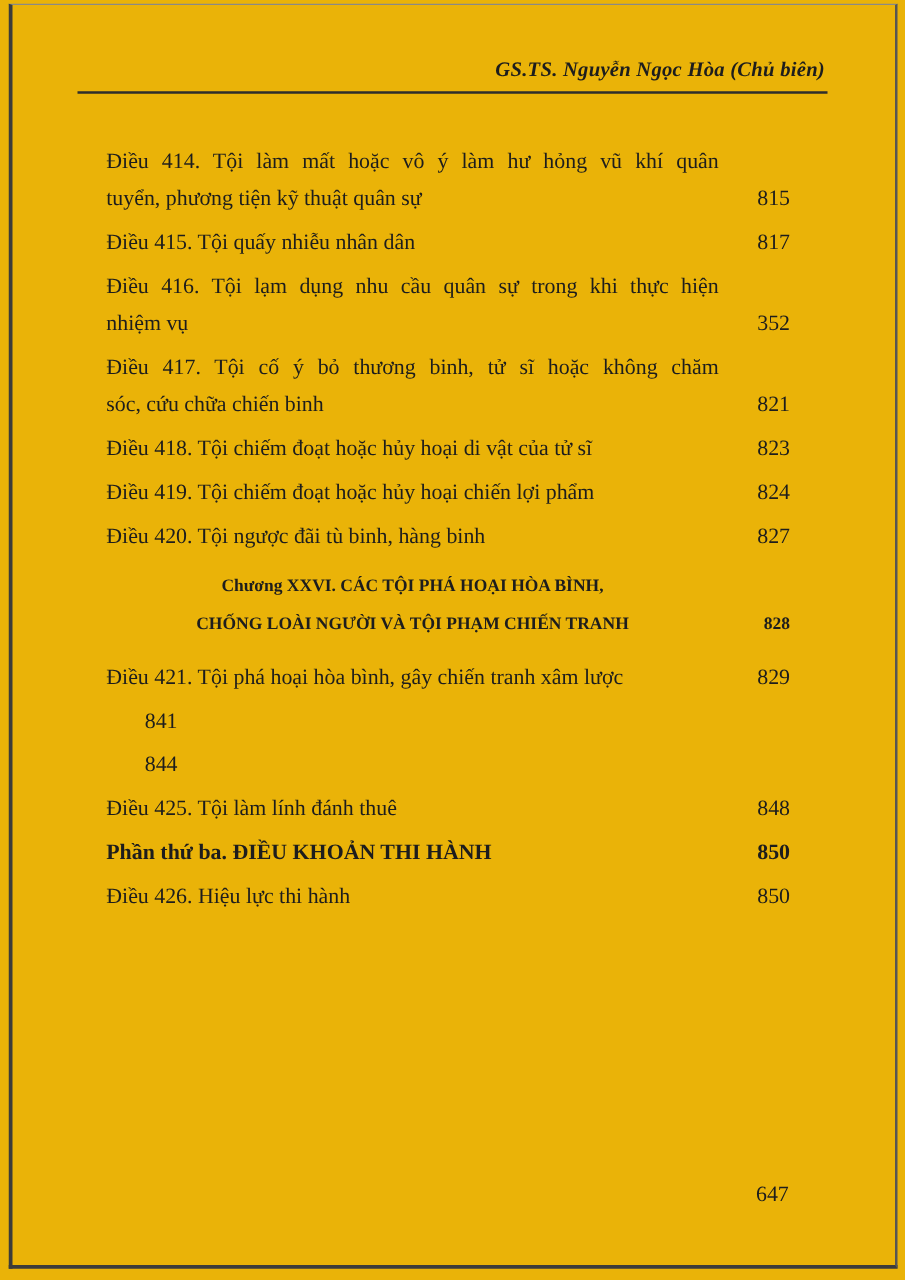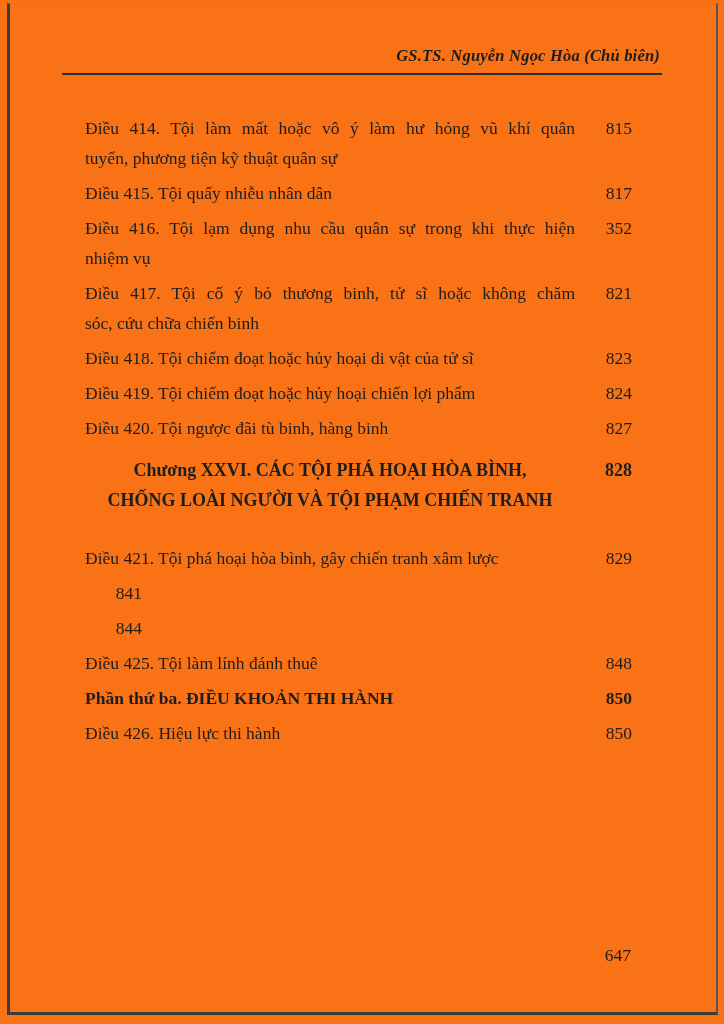--- a/index.html
+++ b/index.html
@@ -4,21 +4,21 @@
 <style>
   html, body {
     margin: 0;
     padding: 0;
     background: #ffffff;
   }
   .page {
     position: relative;
     width: 724px;
     height: 1024px;
-    background: #f97316;
+    background: #eab308;
     overflow: hidden;
     font-family: "Liberation Serif", "DejaVu Serif", serif;
     color: #1d1d1d;
   }
   
   .scan-frame {
     position: absolute;
     left: 7px;
     top: 3px;
     right: 6px;
@@ -40,42 +40,43 @@
   .header-rule {
     margin: 7px 62px 0 62px;
     border-bottom: 2px solid #2e2e2c;
     height: 0;
   }
   .toc {
     margin: 38px 92px 0 85px;
   }
   .toc-row {
     display: flex;
+    align-items: flex-end;
     margin-bottom: 5px;
     font-size: 17.5px;
     line-height: 30px;
     font-family: Liberation Serif, serif;
   }
   .toc-label { flex: 1 1 auto; min-width: 0; }
   .toc-label .line { display: block; }
   
   .toc-label .line:not(:last-child) {
     text-align: justify;
     text-align-last: justify;
   }
   .toc-page {
     flex: 0 0 57px;
     width: 57px;
     text-align: right;
   }
   .toc-row.chapter {
     font-weight: bold;
-    font-size: 18px;
+    font-size: 14px;
     margin-top: 12px;
-    margin-bottom: 28px;
+    margin-bottom: 11px;
   }
   .toc-row.chapter .toc-label .line,
   .toc-row.chapter .toc-label .line:not(:last-child) {
     text-align: center;
     text-align-last: auto;
   }
   .toc-row.bold { font-weight: bold; }
   .footer-page {
     position: absolute;
     right: 93px;

